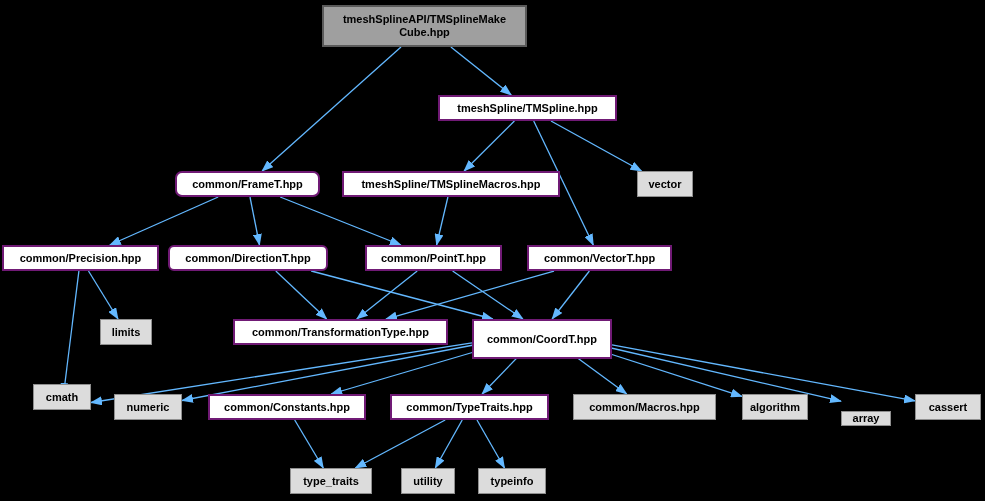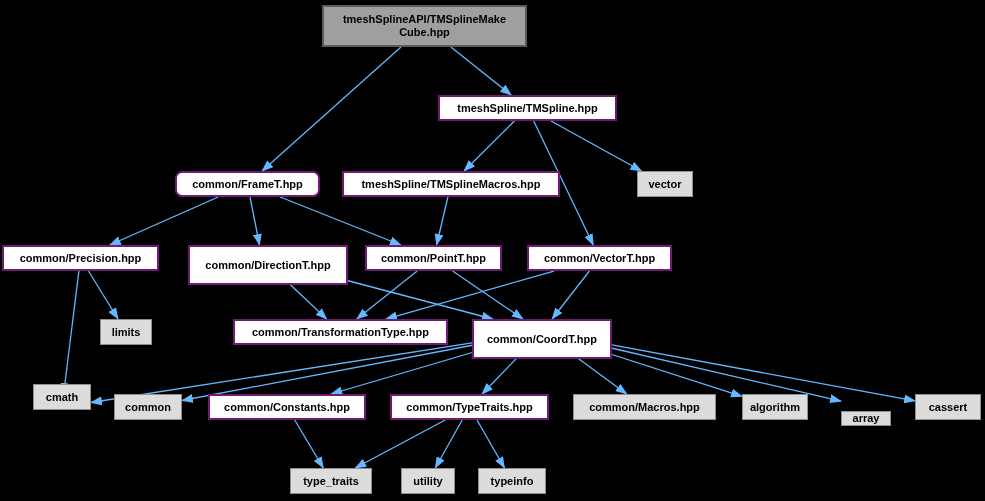--- a/index.html
+++ b/index.html
@@ -90,28 +90,28 @@
       </g>
   </svg>
   <div id="node-layer">
       <div class="node root" style="left: 322px; top: 5px; width: 205px; height: 42px;">tmeshSplineAPI/TMSplineMake
 Cube.hpp</div>
       <div class="node internal" style="left: 438px; top: 95px; width: 179px; height: 26px;">tmeshSpline/TMSpline.hpp</div>
       <div class="node internal" style="left: 175px; top: 171px; width: 145px; height: 26px; border-radius: 7px;">common/FrameT.hpp</div>
       <div class="node internal" style="left: 342px; top: 171px; width: 218px; height: 26px;">tmeshSpline/TMSplineMacros.hpp</div>
       <div class="node external" style="left: 637px; top: 171px; width: 56px; height: 26px;">vector</div>
       <div class="node internal" style="left: 2px; top: 245px; width: 157px; height: 26px;">common/Precision.hpp</div>
-      <div class="node internal" style="left: 188px; top: 245px; width: 160px; height: 40px;">common/DirectionT.hpp</div>
+      <div class="node internal" style="left: 168px; top: 245px; width: 160px; height: 26px; border-radius: 6px;">common/DirectionT.hpp</div>
       <div class="node internal" style="left: 365px; top: 245px; width: 137px; height: 26px;">common/PointT.hpp</div>
       <div class="node internal" style="left: 527px; top: 245px; width: 145px; height: 26px;">common/VectorT.hpp</div>
       <div class="node external" style="left: 100px; top: 319px; width: 52px; height: 26px;">limits</div>
       <div class="node internal" style="left: 233px; top: 319px; width: 215px; height: 26px;">common/TransformationType.hpp</div>
       <div class="node internal" style="left: 472px; top: 319px; width: 140px; height: 40px;">common/CoordT.hpp</div>
       <div class="node external" style="left: 33px; top: 384px; width: 58px; height: 26px;">cmath</div>
-      <div class="node external" style="left: 114px; top: 394px; width: 68px; height: 26px;">common</div>
+      <div class="node external" style="left: 114px; top: 394px; width: 68px; height: 26px;">numeric</div>
       <div class="node internal" style="left: 208px; top: 394px; width: 158px; height: 26px;">common/Constants.hpp</div>
       <div class="node internal" style="left: 390px; top: 394px; width: 159px; height: 26px;">common/TypeTraits.hpp</div>
       <div class="node external" style="left: 573px; top: 394px; width: 143px; height: 26px;">common/Macros.hpp</div>
       <div class="node external" style="left: 742px; top: 394px; width: 66px; height: 26px;">algorithm</div>
       <div class="node external" style="left: 841px; top: 411px; width: 50px; height: 15px;">array</div>
       <div class="node external" style="left: 915px; top: 394px; width: 66px; height: 26px;">cassert</div>
       <div class="node external" style="left: 290px; top: 468px; width: 82px; height: 26px;">type_traits</div>
       <div class="node external" style="left: 401px; top: 468px; width: 54px; height: 26px;">utility</div>
       <div class="node external" style="left: 478px; top: 468px; width: 68px; height: 26px;">typeinfo</div>
     </div>

